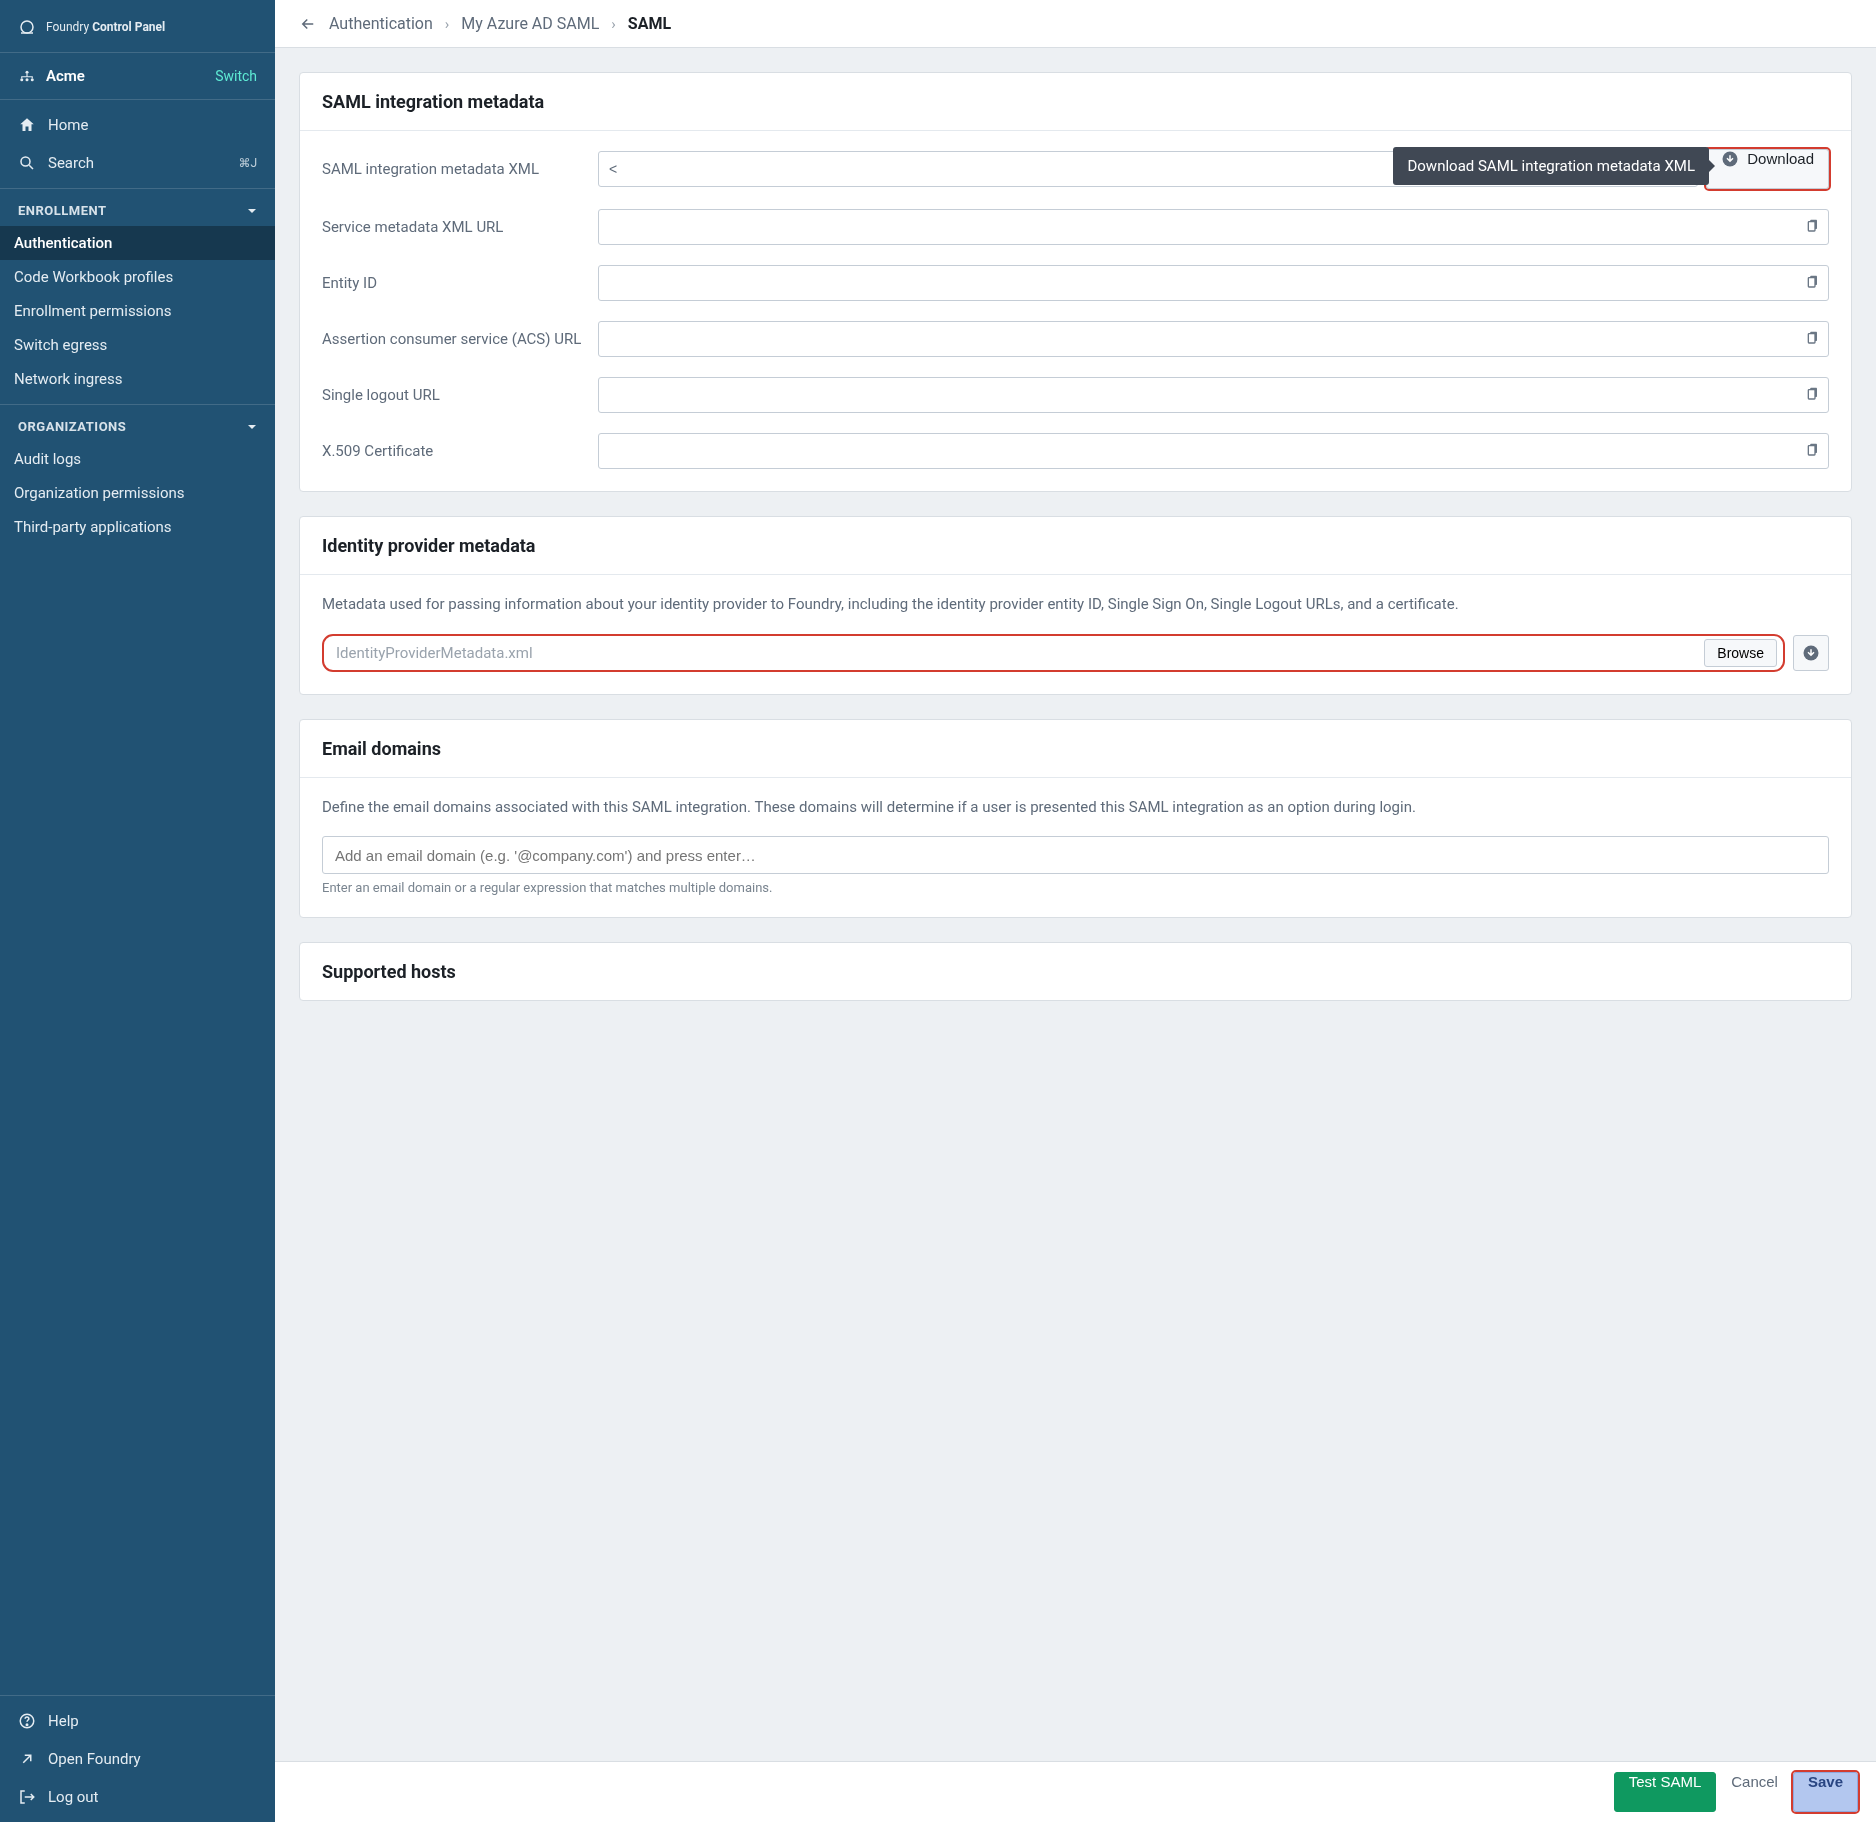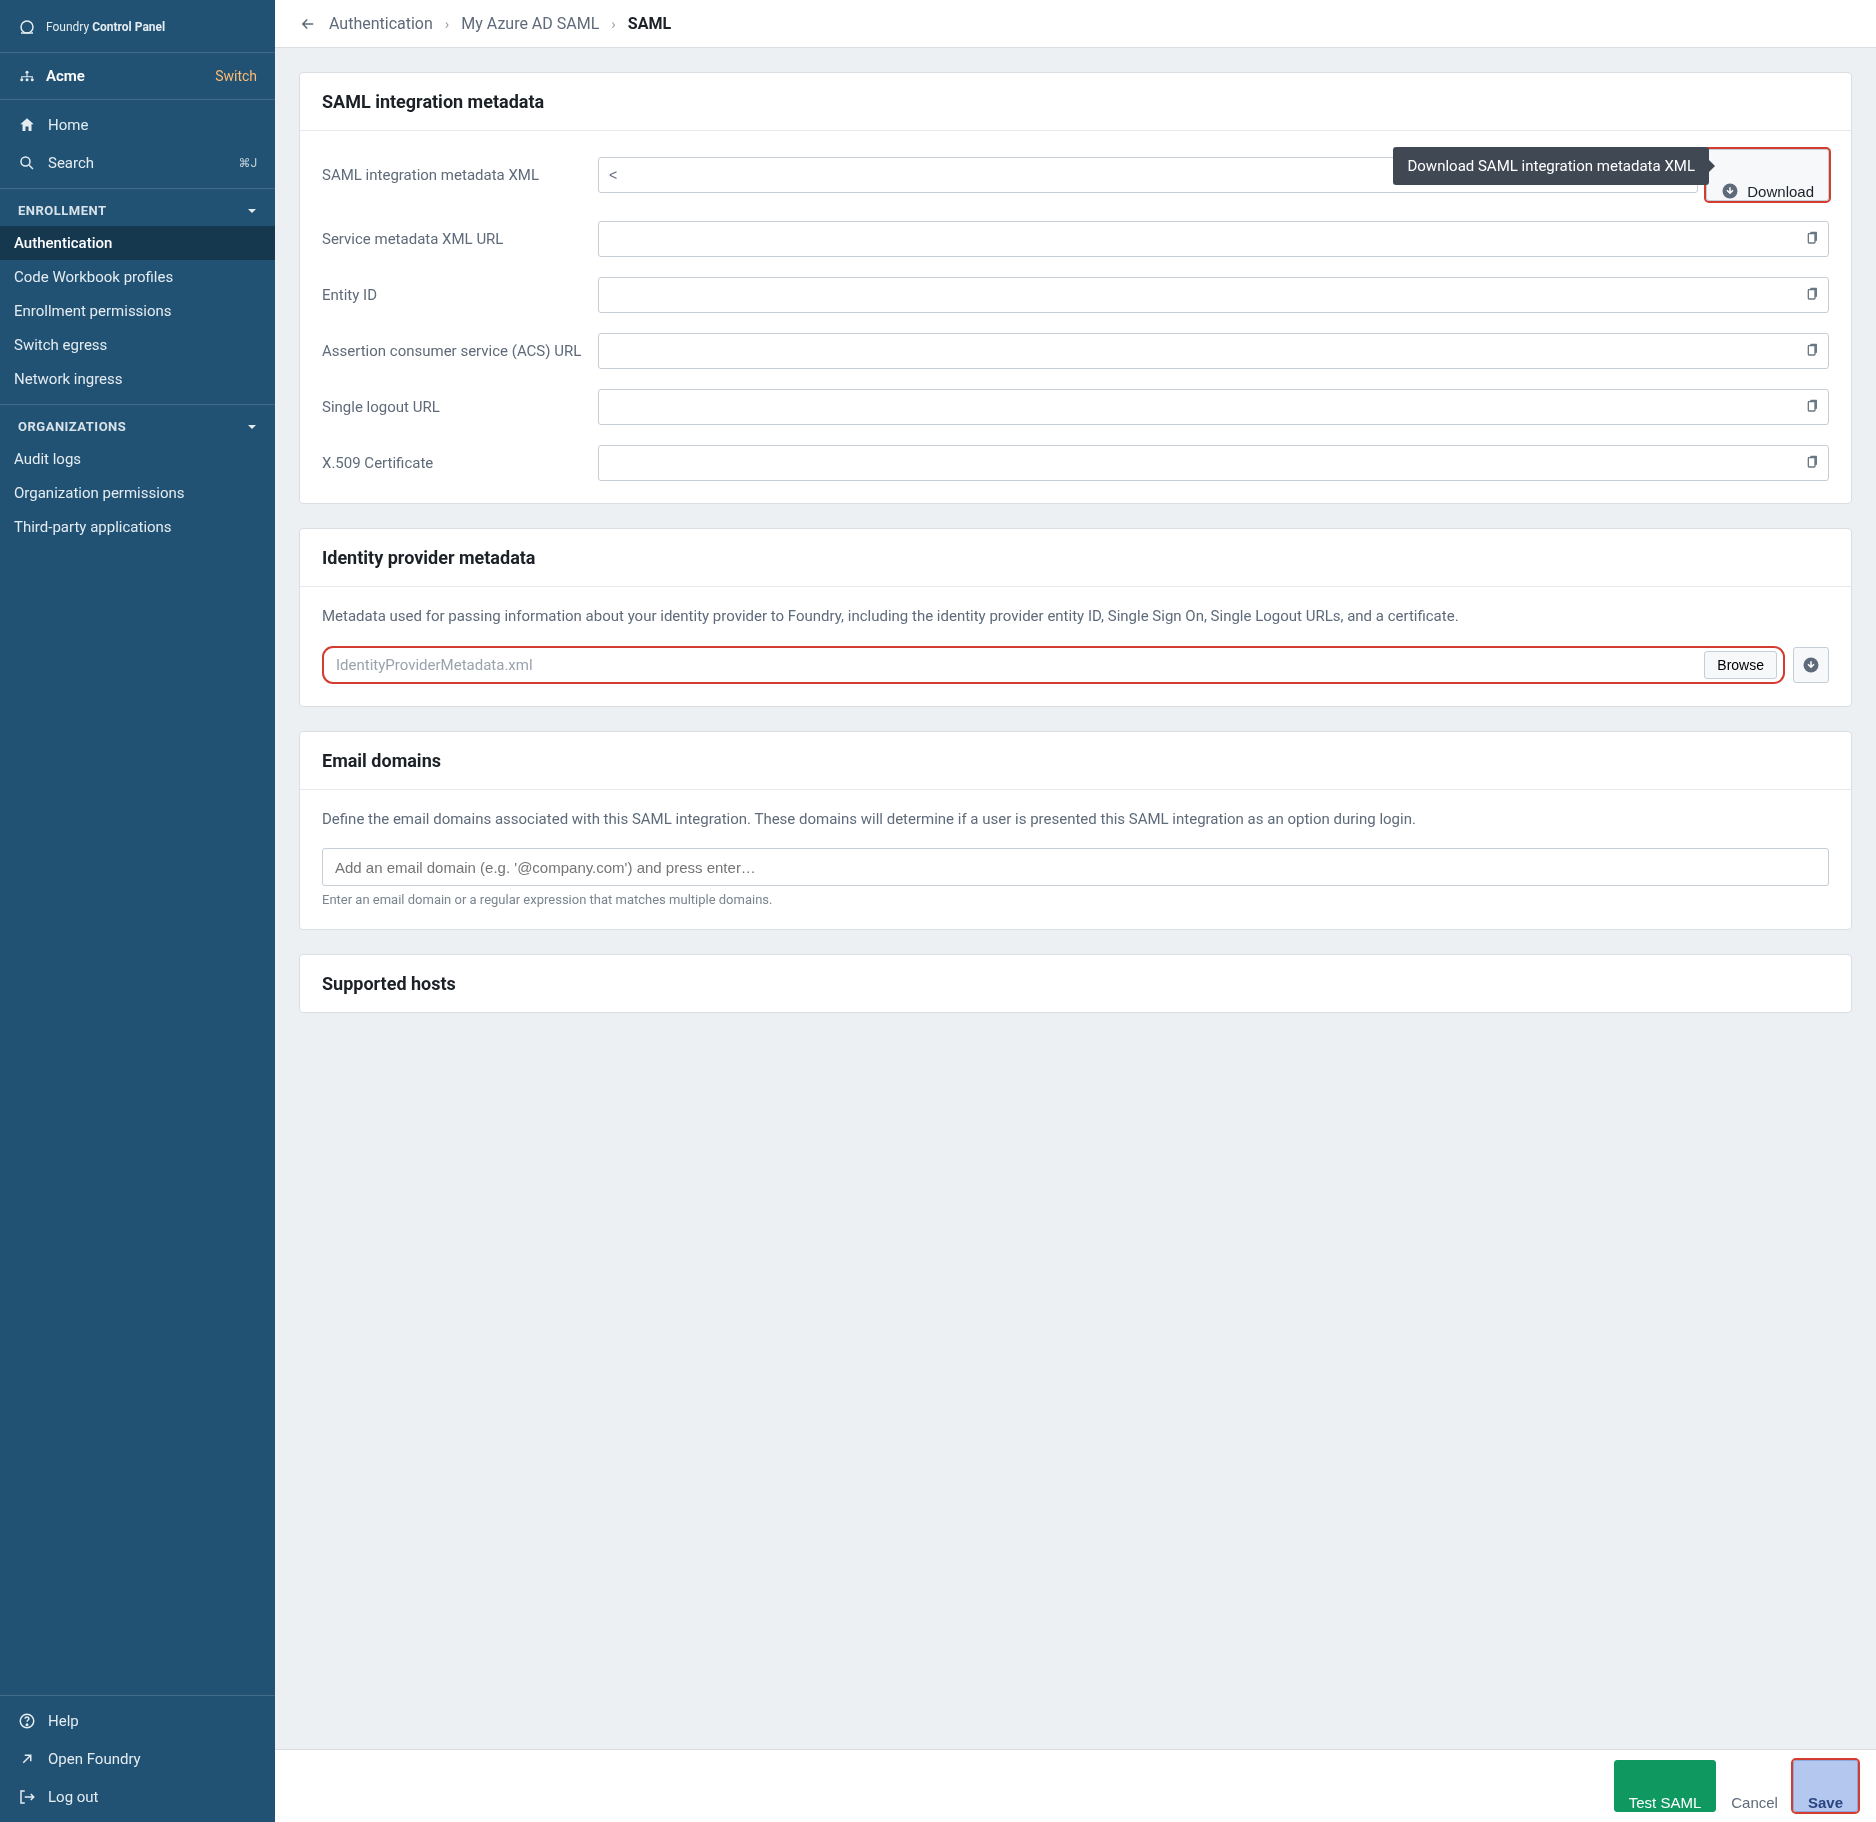--- a/index.html
+++ b/index.html
@@ -9,21 +9,21 @@
   
   .sidebar { width: 275px; min-width: 275px; background: #215273; color: #e4ecf2; display: flex; flex-direction: column; }
   .sb-top { padding: 18px 18px 16px; display: flex; align-items: center; gap: 10px; border-bottom: 1px solid rgba(255,255,255,0.15); }
   .sb-top svg { width: 20px; height: 20px; flex: 0 0 auto; }
   .sb-title { font-size: 12px; }
   .sb-title .light { font-weight: 400; }
   .sb-title .bold { font-weight: 700; }
 
   .sb-org { padding: 14px 18px; display: flex; align-items: center; gap: 10px; border-bottom: 1px solid rgba(255,255,255,0.15); }
   .sb-org-name { flex: 1; font-weight: 600; color: #fff; }
-  .sb-switch { font-size: 14px; color: #fdba74; cursor: pointer; }
+  .sb-switch { font-size: 14px; color: #5eead4; cursor: pointer; }
 
   .sb-item { display: flex; align-items: center; gap: 12px; padding: 10px 18px; color: #e4ecf2; cursor: pointer; font-size: 15px; }
   .sb-item .spacer { flex: 1; }
   .sb-item .shortcut { font-size: 12px; opacity: .8; }
 
   .sb-group { padding: 0 0 8px; border-bottom: 1px solid rgba(255,255,255,0.15); }
   .sb-group-header { display: flex; align-items: center; gap: 10px; padding: 14px 18px 8px; font-size: 13px; font-weight: 700; letter-spacing: .5px; text-transform: uppercase; color: #d7e2ea; cursor: pointer; }
   .sb-group-header .spacer { flex: 1; }
   .sb-sub { padding: 8px 18px 8px 14px; cursor: pointer; font-size: 15px; }
   .sb-sub.active { background: #16384f; color: #fff; font-weight: 500; }
@@ -52,21 +52,21 @@
   .form-row { display: flex; align-items: center; margin-bottom: 20px; gap: 16px; position: relative; }
   .form-row .label { width: 260px; color: #5f6b7a; font-size: 15px; }
   .form-row .field { flex: 1; position: relative; }
   .textbox { width: 100%; height: 36px; border: 1px solid #c5cdd6; border-radius: 3px; padding: 0 36px 0 10px; font-size: 14px; background: #fff; color: #1c2127; }
   .textbox:read-only { color: #5f6b7a; }
   .field .inline-icon { position: absolute; right: 8px; top: 50%; transform: translateY(-50%); color: #6b7785; cursor: pointer; }
 
   
   .dl-row .field { display: flex; align-items: center; gap: 8px; }
   .dl-row .textbox { flex: 1; }
-  .btn { display: inline-flex; align-items: flex-end; gap: 8px; height: 52px; padding: 0 14px; border: 1px solid #c5cdd6; border-radius: 3px; background: #f6f8fa; color: #1c2127; font-size: 15px; font-weight: 500; cursor: pointer; }
+  .btn { display: inline-flex; align-items: flex-start; gap: 8px; height: 40px; padding: 0 14px; border: 1px solid #c5cdd6; border-radius: 3px; background: #f6f8fa; color: #1c2127; font-size: 15px; font-weight: 500; cursor: pointer; }
   .btn-green { background: #0f9960; border-color: #0f9960; color: #fff; }
   .btn-text { background: transparent; border-color: transparent; color: #5f6b7a; }
   .btn-primary-muted { background: #b3c7ef; border-color: #8fa8dd; color: #294582; font-weight: 600; }
 
   .tooltip { position: absolute; right: 120px; top: -2px; background: #404854; color: #fff; padding: 10px 14px; border-radius: 3px; font-size: 15px; white-space: nowrap; z-index: 5; }
   .tooltip::after { content: ""; position: absolute; right: -6px; top: 50%; transform: translateY(-50%); border-width: 6px 0 6px 6px; border-style: solid; border-color: transparent transparent transparent #404854; }
 
   .highlight-red { outline: 2px solid #d33c2f; outline-offset: 0; border-radius: 3px; }
   .highlight-red-inset { border: 2px solid #d33c2f !important; border-radius: 3px; padding: 2px; }
 

